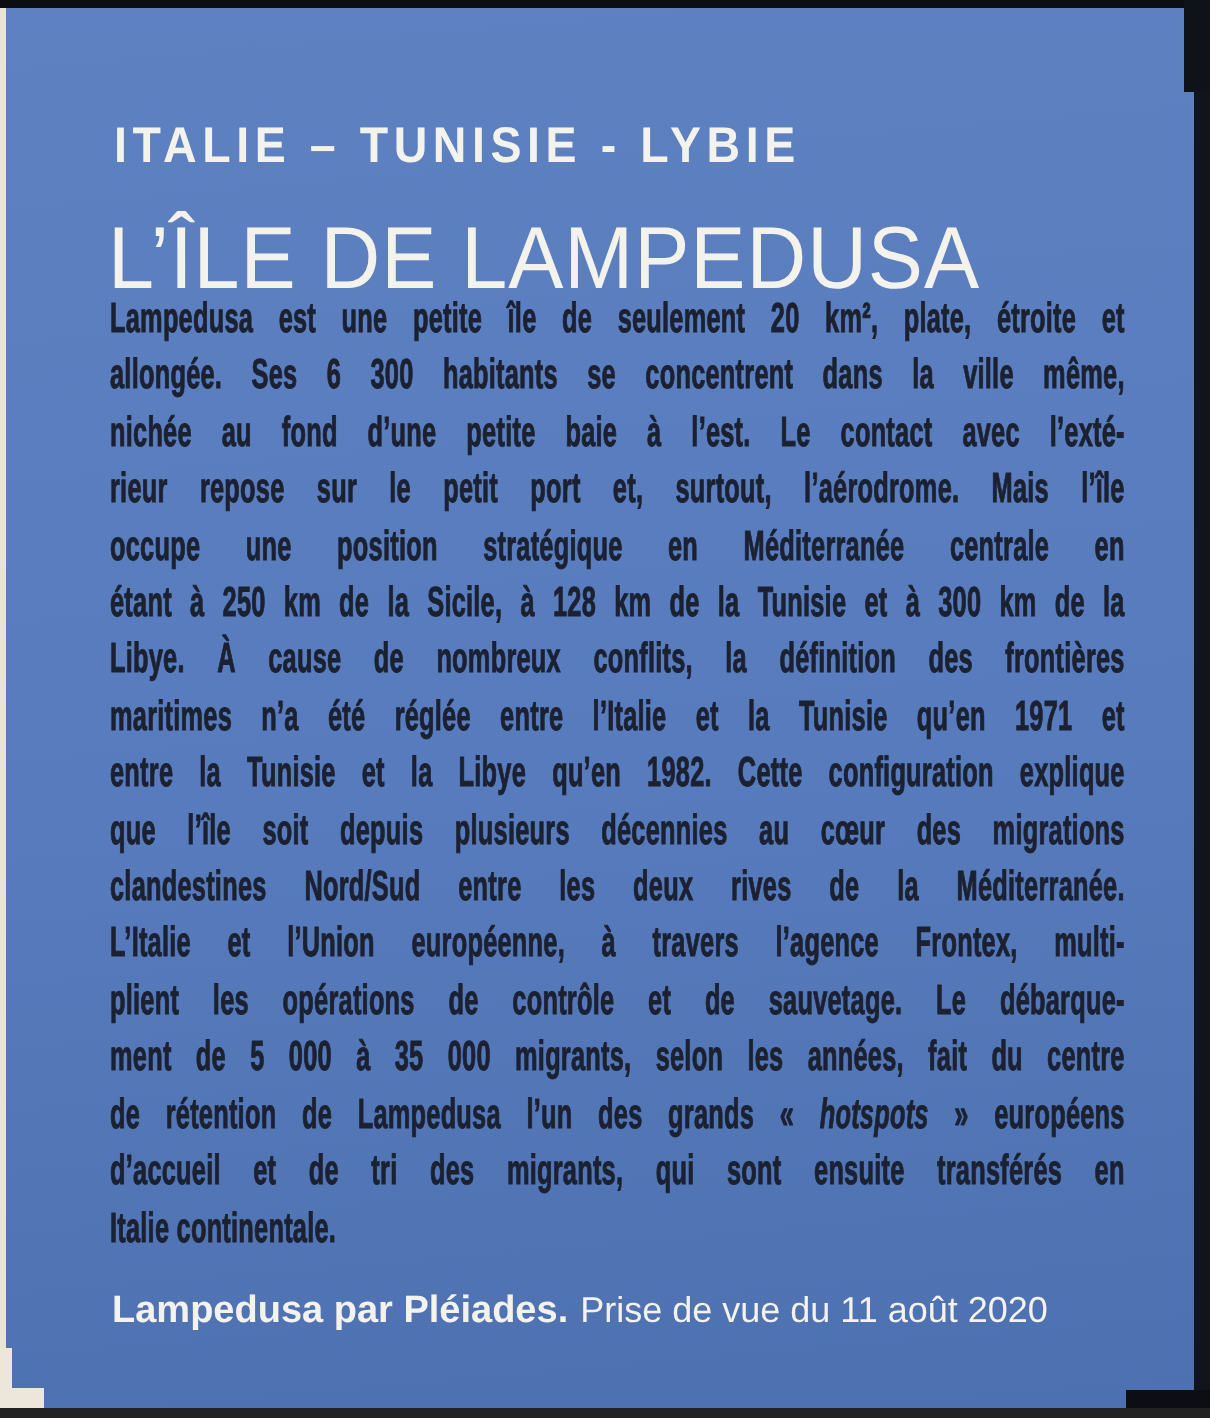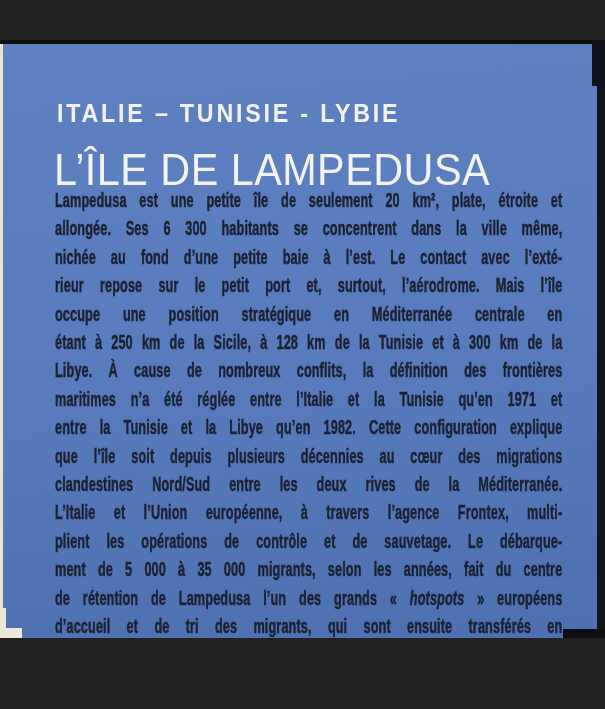--- a/index.html
+++ b/index.html
@@ -1,22 +1,21 @@
 <!DOCTYPE html>
 <html lang="fr" style="--background-top: #5e81c2; --background-bottom: #4d70b0; --body-text: #1b2130; --title-text: #f3f2ec; --caption-credit: #a3b2d4;"><head>
 <meta charset="utf-8">
 <style>
   html,body{margin:0;padding:0;background:#222;}
   .page{
     position:relative;
-    width:605px;height:598px;
+    width:605px;height:704px;
     overflow:hidden;
     background:linear-gradient(175deg, var(--background-top,#5e81c2) 0%, #577bbc 55%, var(--background-bottom,#4d70b0) 100%);
     font-family:"Liberation Sans","DejaVu Sans",sans-serif;
-    margin-top:40px;
   }
   
   .edge-left{position:absolute;left:0;top:0;width:3px;height:709px;background:#e9e4d6;}
   .edge-top{position:absolute;left:0;top:0;width:605px;height:4px;background:#0d0e12;}
   .edge-right{position:absolute;right:0;top:0;width:8px;height:709px;background:#12141c;}
   .edge-right-top{position:absolute;right:0;top:0;width:13px;height:46px;background:#101219;}
   .corner-bl-v{position:absolute;left:0;bottom:0;width:6px;height:30px;background:#ece7da;}
   .corner-bl-h{position:absolute;left:0;bottom:0;width:22px;height:10px;background:#ece7da;}
   .corner-br{position:absolute;right:0;bottom:0;width:42px;height:9px;background:#0c0e14;}
 
@@ -76,20 +75,23 @@
       <div class="line">clandestines Nord/Sud entre les deux rives de la Méditerranée.</div>
       <div class="line">L’Italie et l’Union européenne, à travers l’agence Frontex, multi-</div>
       <div class="line">plient les opérations de contrôle et de sauvetage. Le débarque-</div>
       <div class="line">ment de 5&nbsp;000 à 35&nbsp;000 migrants, selon les années, fait du centre</div>
       <div class="line">de rétention de Lampedusa l’un des grands «&nbsp;<span class="italic">hotspots</span>&nbsp;» européens</div>
       <div class="line">d’accueil et de tri des migrants, qui sont ensuite transférés en</div>
       <div class="line last">Italie continentale.</div>
     </div>
 
   <div class="caption">
+    <div class="cap-line1">
+      <span class="cap-bold">Lampedusa par Pléiades.</span><span>Prise de vue du 11 août 2020</span>
+    </div>
   </div>
 
   <div class="edge-left"></div>
   <div class="edge-top"></div>
   <div class="edge-right"></div>
   <div class="edge-right-top"></div>
   <div class="corner-bl-v"></div>
   <div class="corner-bl-h"></div>
   <div class="corner-br"></div>
 </div>

